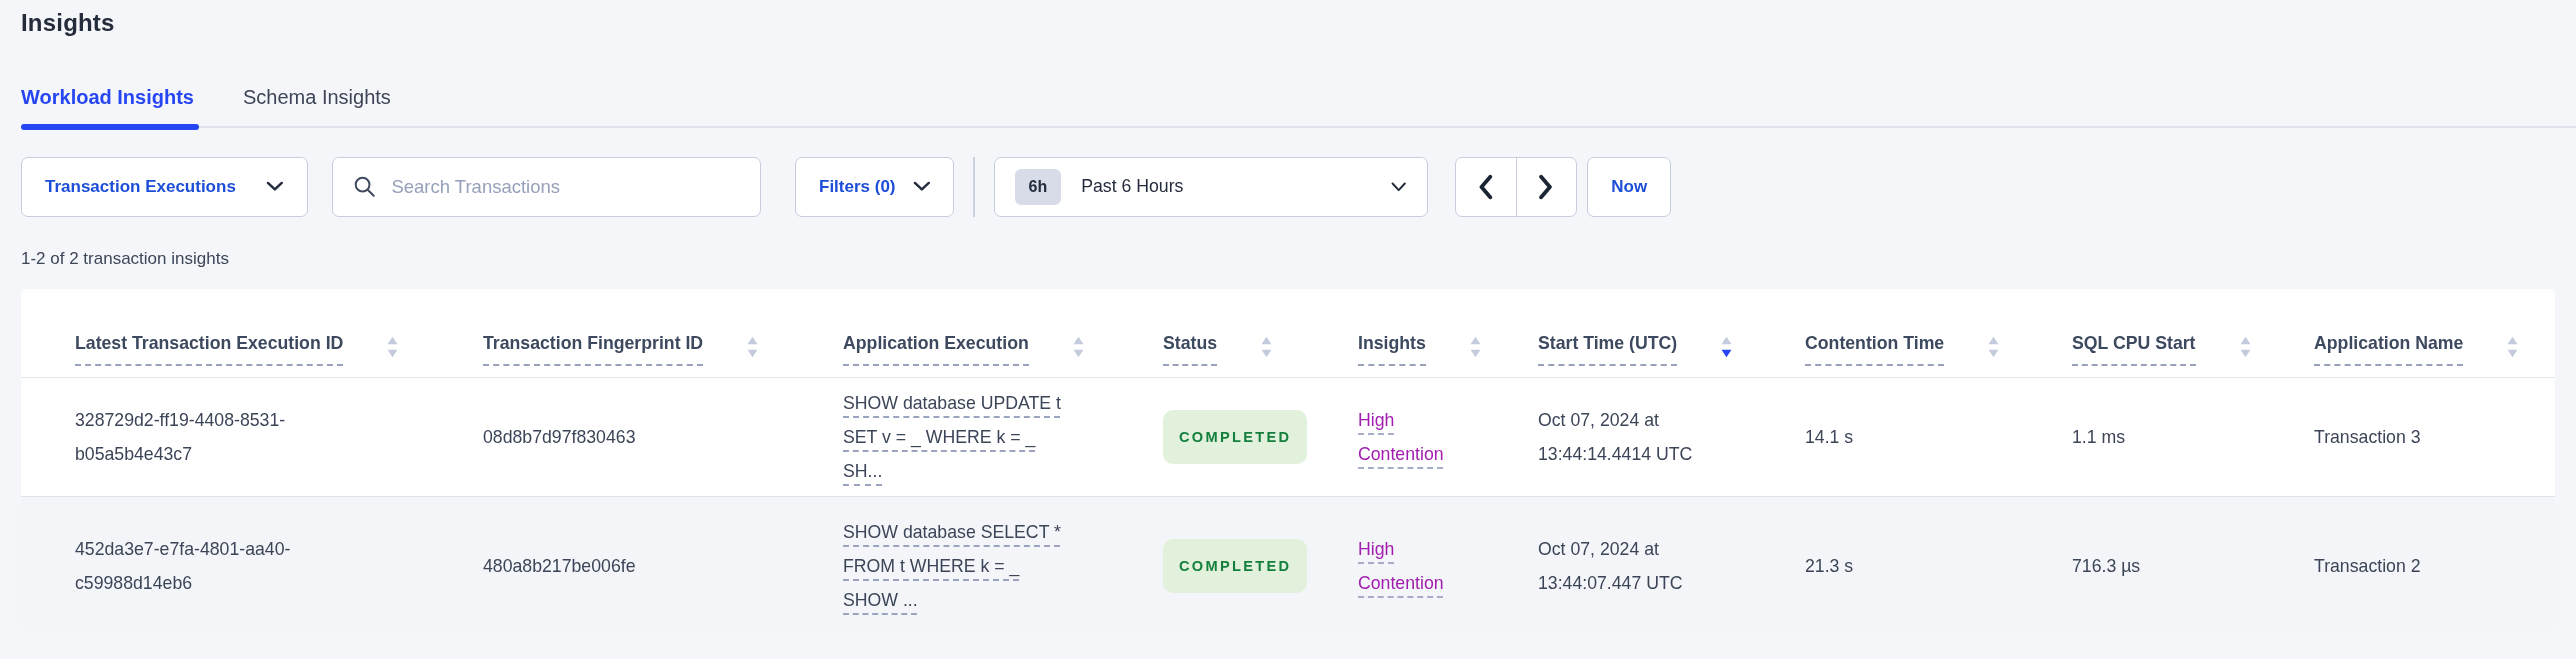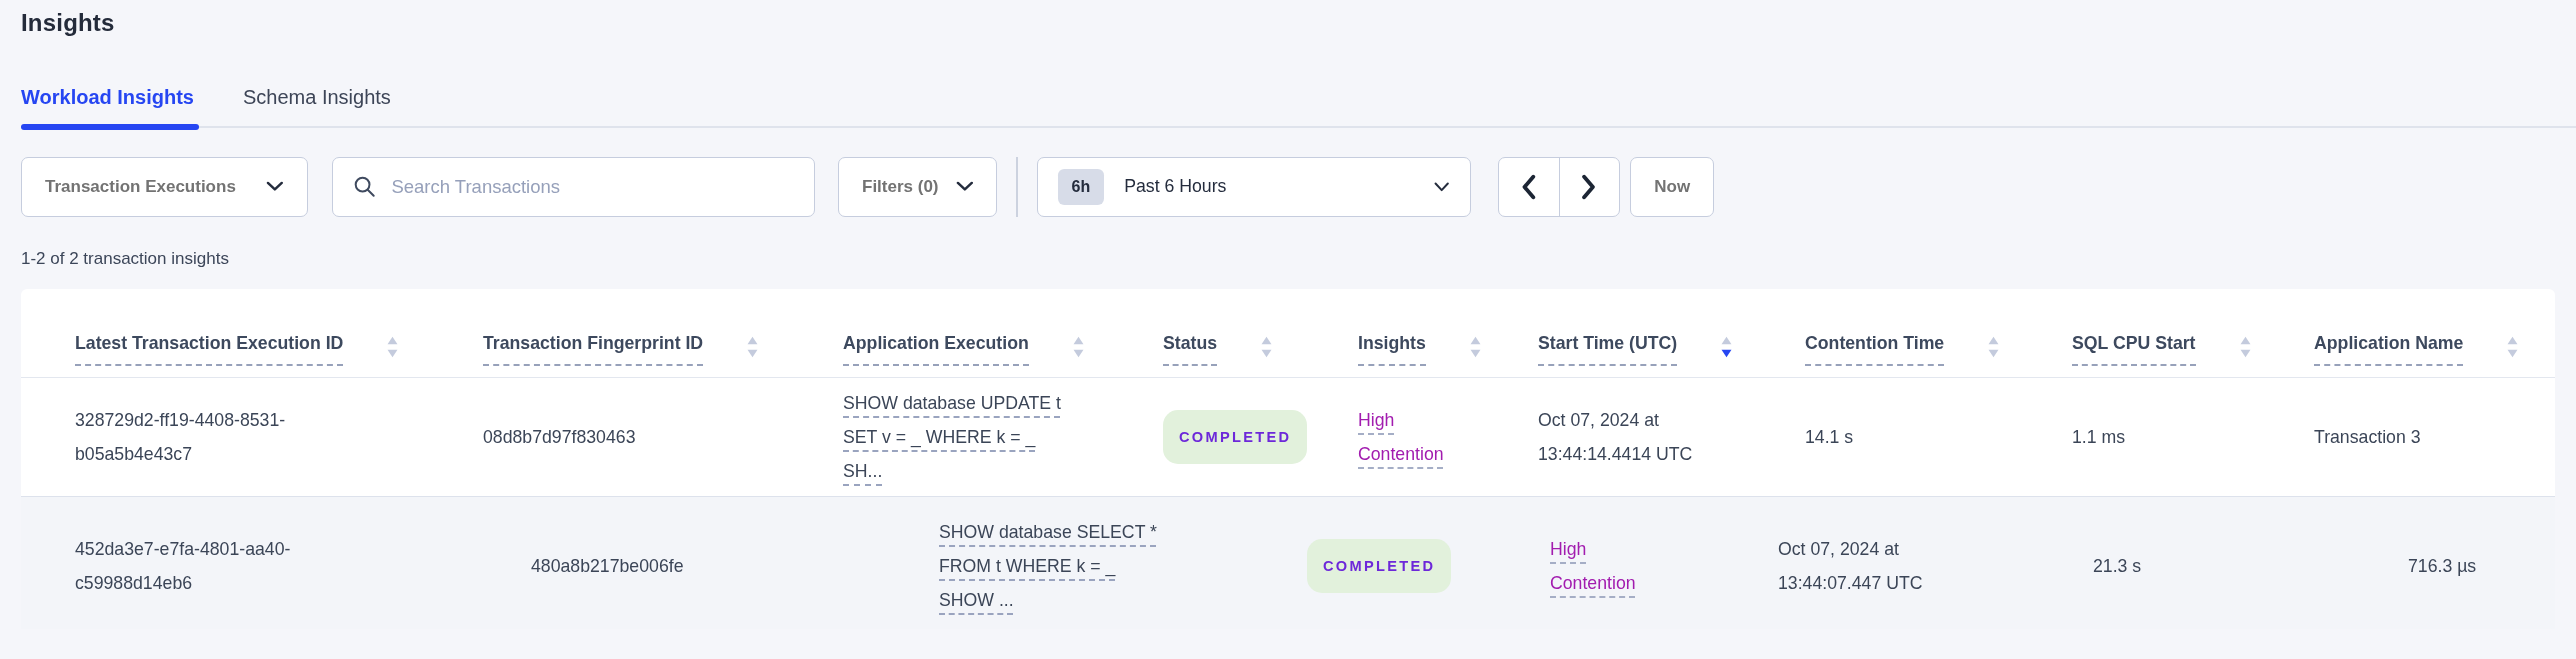--- a/index.html
+++ b/index.html
@@ -55,34 +55,34 @@
   }
   .btn, .search-box, .time-btn, .pager, .now-btn {
     background: #fff;
     border: 1.5px solid #c6cdde;
     border-radius: 7px;
     height: 60px;
     display: flex;
     align-items: center;
   }
   .btn { padding: 0 23px; gap: 17px; cursor: pointer; }
-  .btn-label { font-size: 17px; font-weight: 700; color: #737373; white-space: nowrap; }
+  .btn-label { font-size: 17px; font-weight: 700; color: #1d4ed8; white-space: nowrap; }
   .chev { color: #242c3d; display: inline-flex; }
 
   .select-view { width: 287px; justify-content: space-between; }
 
-  .search-box { width: 483px; margin-left: 24px; padding: 15px 20px; gap: 15.4px; }
+  .search-box { width: 429px; margin-left: 24px; padding: 15px 20px; gap: 15.4px; }
   .search-box input {
     border: none; outline: none; width: 100%;
     font-size: 18.5px; color: #3c4557;
     font-family: inherit; background: transparent;
   }
   .search-box input::placeholder { color: #96a0ba; }
 
-  .filters-btn { margin-left: 23px; }
+  .filters-btn { margin-left: 34px; }
 
   .v-divider { width: 2.3px; height: 60px; background: #ccd2df; margin: 0 18.5px; }
 
   .time-btn { width: 434px; padding: 0 20px; gap: 20px; cursor: pointer; }
   .range-badge {
     background: #d7dce8;
     border-radius: 6.2px;
     padding: 9.2px 14px;
     font-size: 16px;
     font-weight: 700;
@@ -135,43 +135,43 @@
     border-bottom: 2.3px dashed #97a1ba;
     white-space: nowrap;
     cursor: pointer;
   }
   .sort-icon { margin-top: 3.1px; flex: none; cursor: pointer; }
   .sort-icon .tri { fill: #c4cbdd; }
   .th.sorted-desc .tri-down { fill: var(--accent); }
 
   .tr { border-bottom: 1.5px solid #dde2ec; align-items: center; font-size: 17.7px; color: #3b4557; }
   .tr-1 { min-height: 119px; background: #fff; }
-  .tr-2 { min-height: 139px; background: #f3f5f9; gap: 48px; }
+  .tr-2 { min-height: 139px; background: #f3f5f9; }
   .td { padding-right: 20px; line-height: 34px; }
 
   .cell-id { max-width: 254px; word-break: normal; }
   .stmt-link {
     display: inline;
     max-width: 231px;
     color: #3b4557;
     text-decoration: underline dashed #9aa4bf;
     text-decoration-thickness: 1.5px;
     text-underline-offset: 7.7px;
     cursor: pointer;
   }
   .td-stmt { max-width: 251px; }
   .status-badge {
     display: inline-block;
     background: #e2f1dc;
-    color: #6d28d9;
+    color: #15803d;
     font-size: 14.6px;
     font-weight: 700;
     letter-spacing: 2.3px;
     padding: 10px 16px;
-    border-radius: 15px;
+    border-radius: 10px;
     white-space: nowrap;
   }
   .insight-link {
     display: inline;
     color: #a21caf;
     text-decoration: underline dashed #a5aec6;
     text-decoration-thickness: 1.5px;
     text-underline-offset: 7.7px;
     cursor: pointer;
   }

